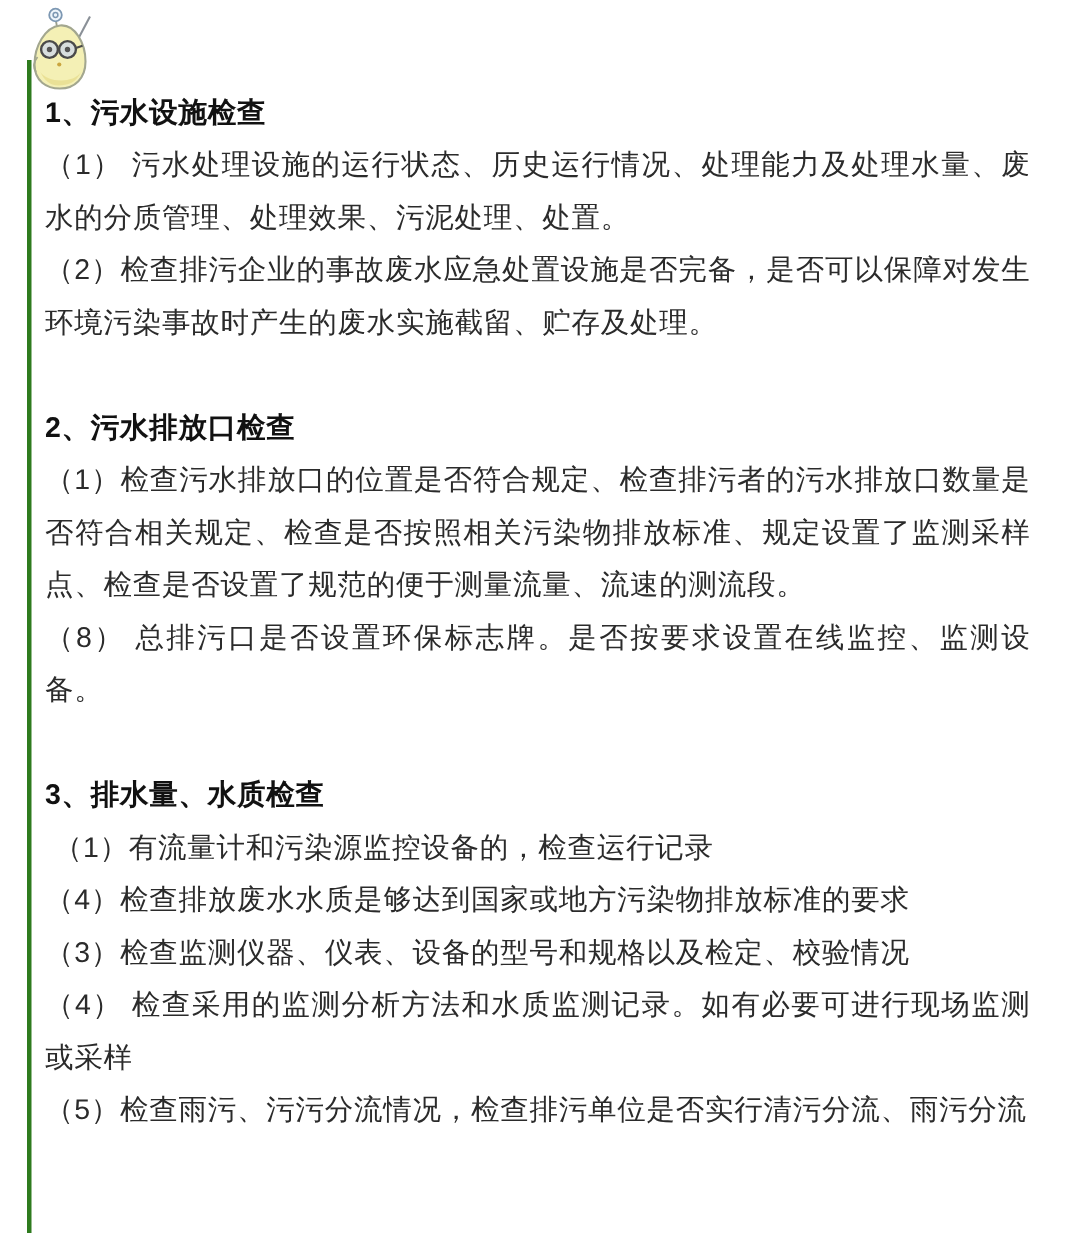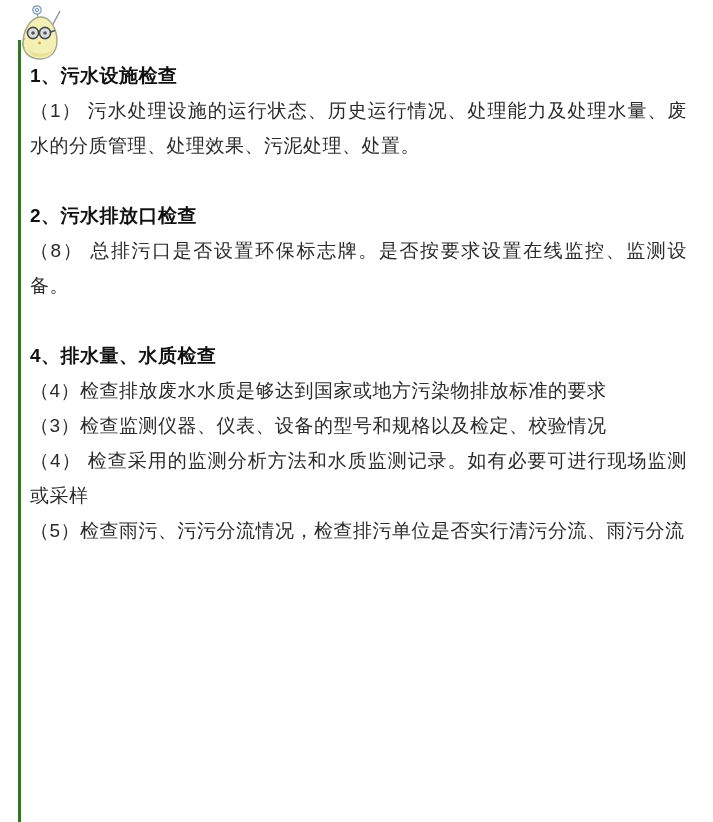--- a/index.html
+++ b/index.html
@@ -74,28 +74,31 @@
   <circle cx="30" cy="29" r="1.8" fill="#555"></circle>
 
   <circle cx="24.5" cy="39" r="1.4" fill="#caa53f"></circle>
 </svg>
 
 <div class="content-box">
 
   <div class="section">
     <div class="section-heading">1、污水设施检查</div>
     <p class="item">（1） 污水处理设施的运行状态、历史运行情况、处理能力及处理水量、废水的分质管理、处理效果、污泥处理、处置。</p>
+    <p class="item">（2）检查排污企业的事故废水应急处置设施是否完备，是否可以保障对发生环境污染事故时产生的废水实施截留、贮存及处理。</p>
   </div>
 
   <div class="section">
     <div class="section-heading">2、污水排放口检查</div>
+    <p class="item">（1）检查污水排放口的位置是否符合规定、检查排污者的污水排放口数量是否符合相关规定、检查是否按照相关污染物排放标准、规定设置了监测采样点、检查是否设置了规范的便于测量流量、流速的测流段。</p>
     <p class="item">（8） 总排污口是否设置环保标志牌。是否按要求设置在线监控、监测设备。</p>
   </div>
 
   <div class="section">
-    <div class="section-heading">4、排水量、水质检查</div>
+    <div class="section-heading">3、排水量、水质检查</div>
+    <p class="item"> （1）有流量计和污染源监控设备的，检查运行记录</p>
     <p class="item">（4）检查排放废水水质是够达到国家或地方污染物排放标准的要求</p>
     <p class="item">（3）检查监测仪器、仪表、设备的型号和规格以及检定、校验情况</p>
     <p class="item">（4） 检查采用的监测分析方法和水质监测记录。如有必要可进行现场监测或采样</p>
     <p class="item">（5）检查雨污、污污分流情况，检查排污单位是否实行清污分流、雨污分流</p>
   </div>
 
 </div>
 
 </body></html>

